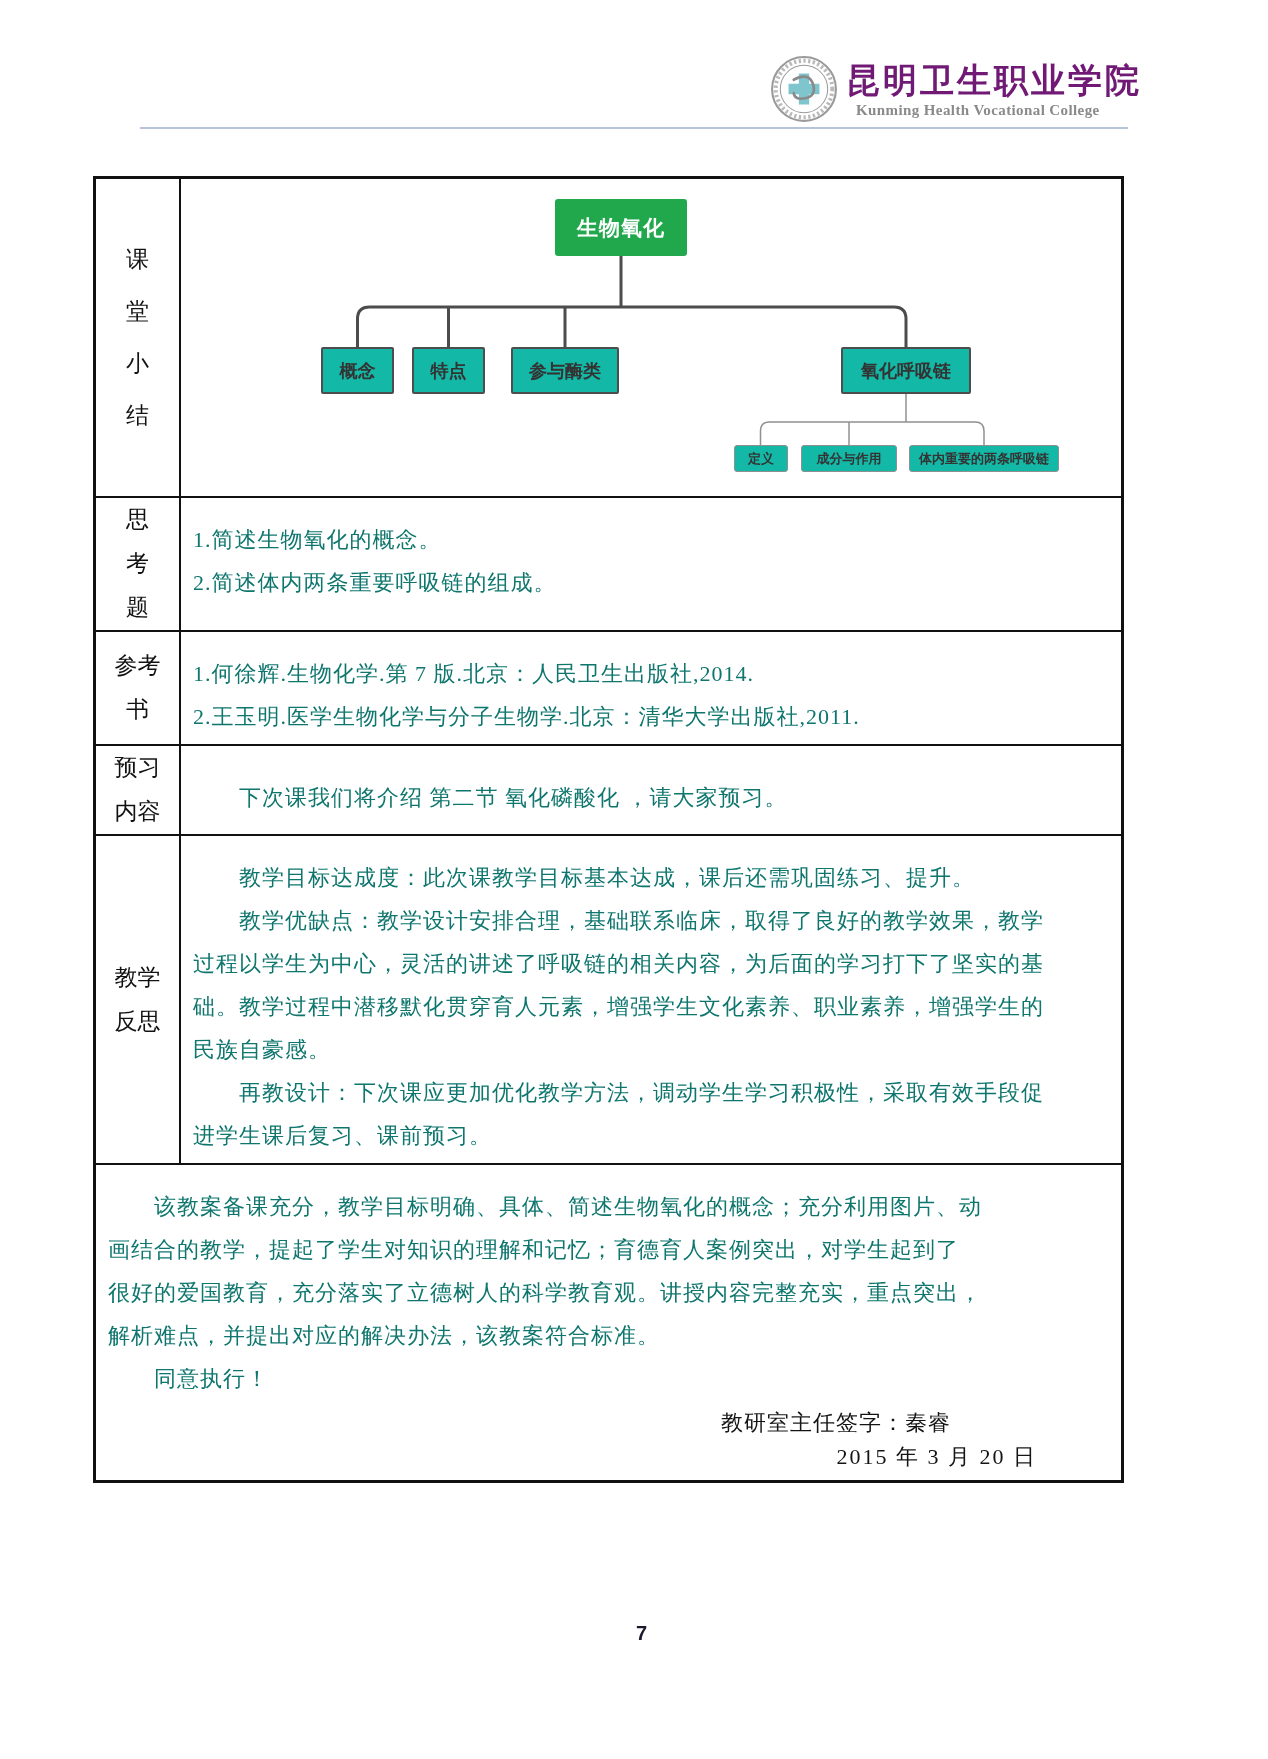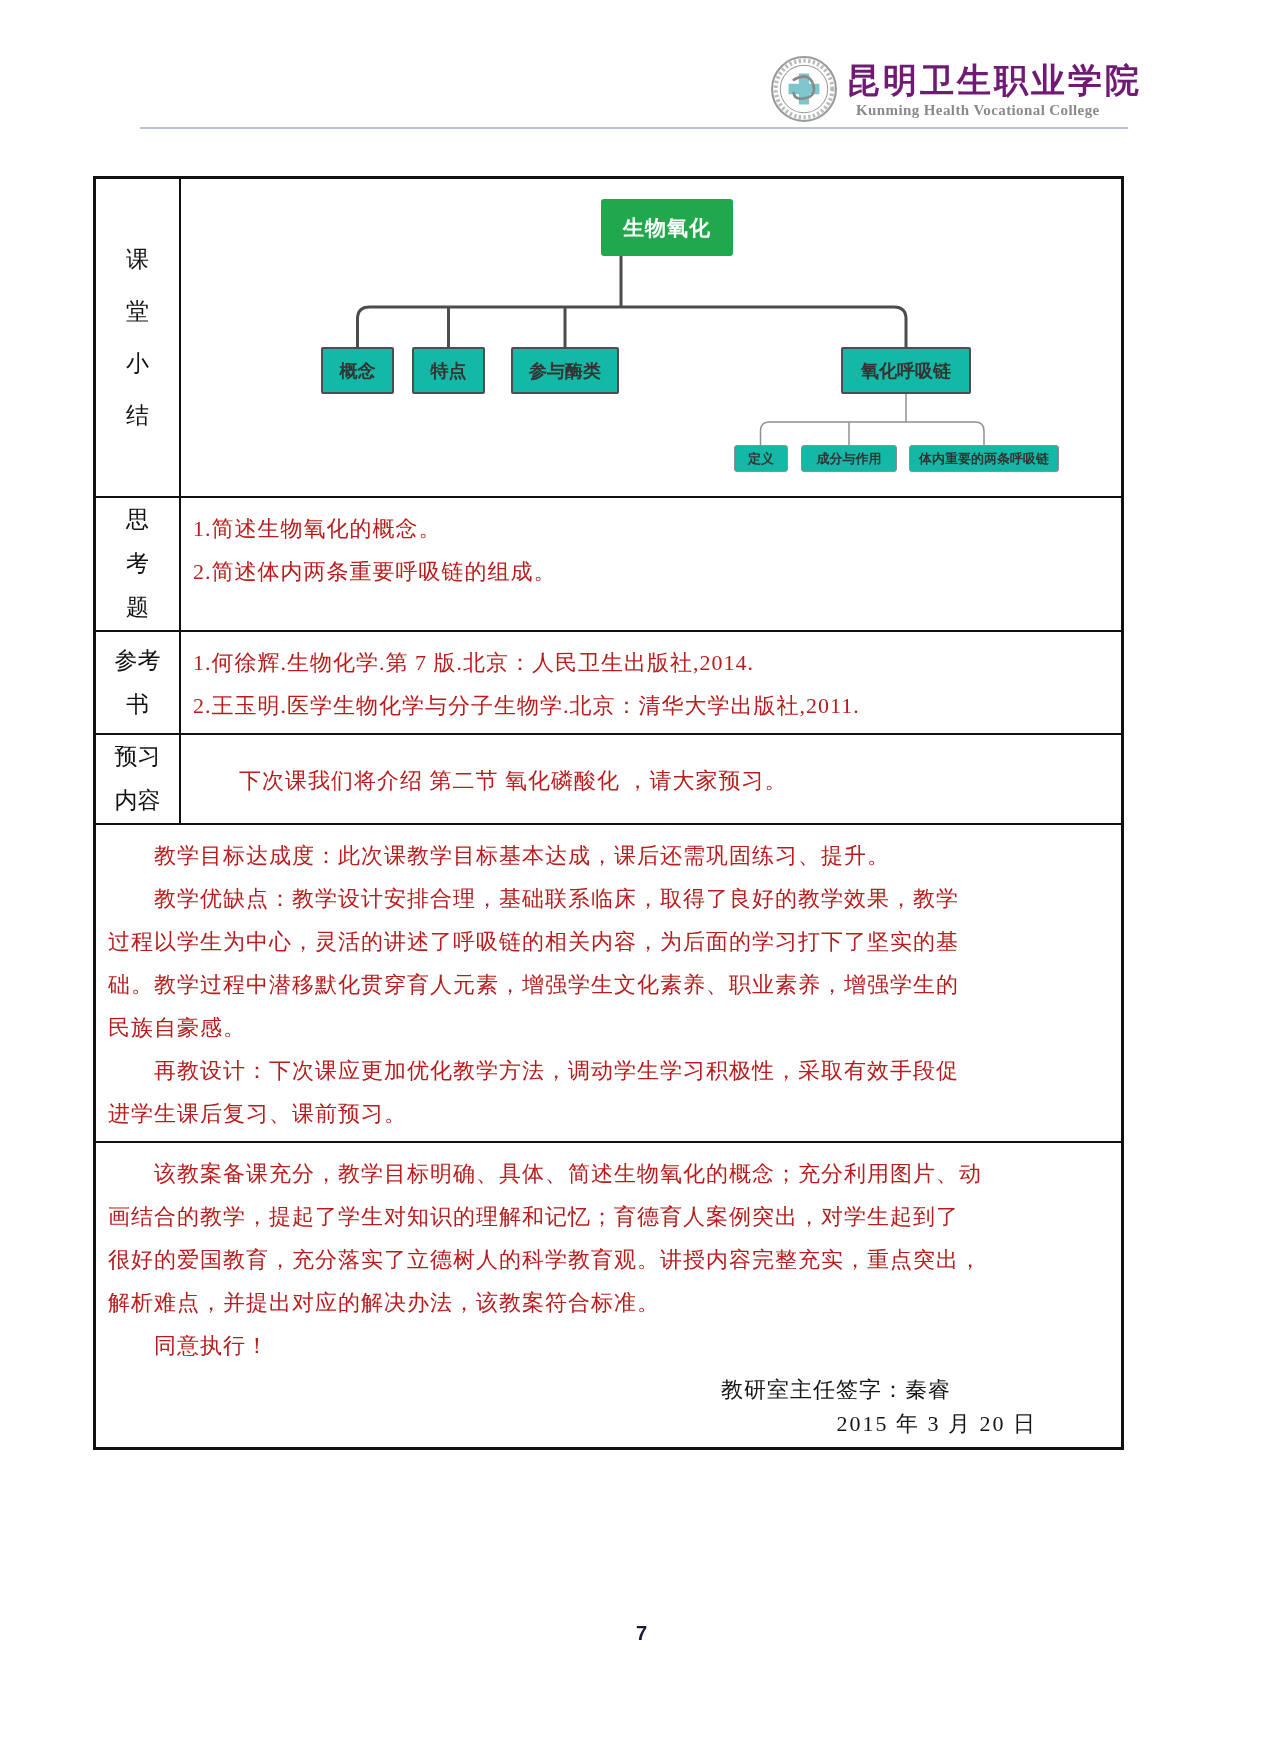--- a/index.html
+++ b/index.html
@@ -41,42 +41,42 @@
   .label-cell {
     flex:none; width:85px;
     border-right:2px solid #111;
     display:flex; align-items:center; justify-content:center;
     text-align:center; white-space:pre-line;
     font-size:23px; line-height:44px; color:#111;
   }
   .row1 .label-cell { line-height:52px; }
   .content-cell { flex:1 1 auto; position:relative; }
   .body-text {
-    padding:9px 12px 6px 12px;
+    padding:20px 12px 6px 12px;
     font-size:22px; line-height:43px; letter-spacing:1px;
-    white-space:pre-line; color:#b91c1c;
+    white-space:pre-line; color:#0f766e;
   }
   .row4 .content-cell { display:flex; align-items:center; }
   .row1 { min-height:317px; }
   .row2 { min-height:125px; }
   .row3 { min-height:101px; }
   .row4 { min-height:81px; }
   .row5 { min-height:301px; }
   .row6 { min-height:304px; }
   .sig-line { text-align:right; padding:2px 170px 0 12px; font-size:22px; letter-spacing:1px; }
   .date-line { text-align:right; padding:4px 84px 8px 12px; font-size:22px; letter-spacing:2px; }
 
   
   .diagram { position:absolute; inset:0; font-family:"Liberation Sans","DejaVu Sans",sans-serif; }
   .diagram svg.wires { position:absolute; left:0; top:0; }
   .dg-box { position:absolute; display:flex; align-items:center; justify-content:center; background:#14b8a6; }
   .dg-root {
     left:374px; top:20px; width:132px; height:57px;
     background:#21a84d; color:#ffffff; font-size:21px; font-weight:bold;
-    border-radius:3px; letter-spacing:1px;margin-left:46px;
+    border-radius:3px; letter-spacing:1px;
   }
   .dg-child {
     top:168px; height:47px;
     border:2.5px solid #4d4d4d; border-radius:2px;
     font-size:18px; font-weight:bold; color:#333;
   }
   .dg-c1 { left:140px; width:73px; }
   .dg-c2 { left:231px; width:73px; }
   .dg-c3 { left:330px; width:108px; }
   .dg-c4 { left:660px; width:130px; }
@@ -166,20 +166,22 @@
 
     <section class="t-row row4">
       <div class="label-cell">预习
 内容</div>
       <div class="content-cell">
         <div class="body-text">　　下次课我们将介绍 第二节 氧化磷酸化 ，请大家预习。</div>
       </div>
     </section>
 
     <section class="t-row row5">
+      <div class="label-cell">教学
+反思</div>
       <div class="content-cell">
         <div class="body-text">　　教学目标达成度：此次课教学目标基本达成，课后还需巩固练习、提升。
 　　教学优缺点：教学设计安排合理，基础联系临床，取得了良好的教学效果，教学
 过程以学生为中心，灵活的讲述了呼吸链的相关内容，为后面的学习打下了坚实的基
 础。教学过程中潜移默化贯穿育人元素，增强学生文化素养、职业素养，增强学生的
 民族自豪感。
 　　再教设计：下次课应更加优化教学方法，调动学生学习积极性，采取有效手段促
 进学生课后复习、课前预习。</div>
       </div>
     </section>

